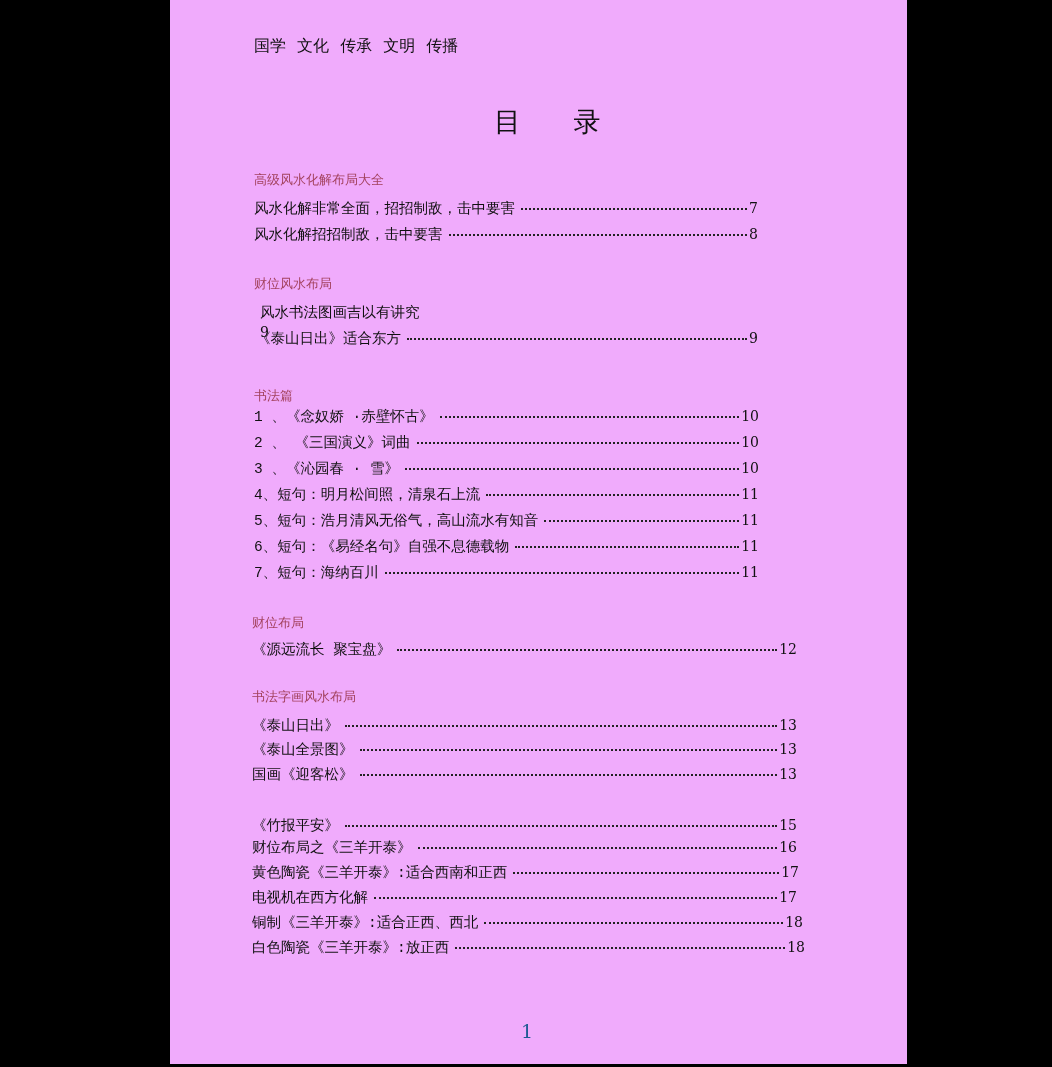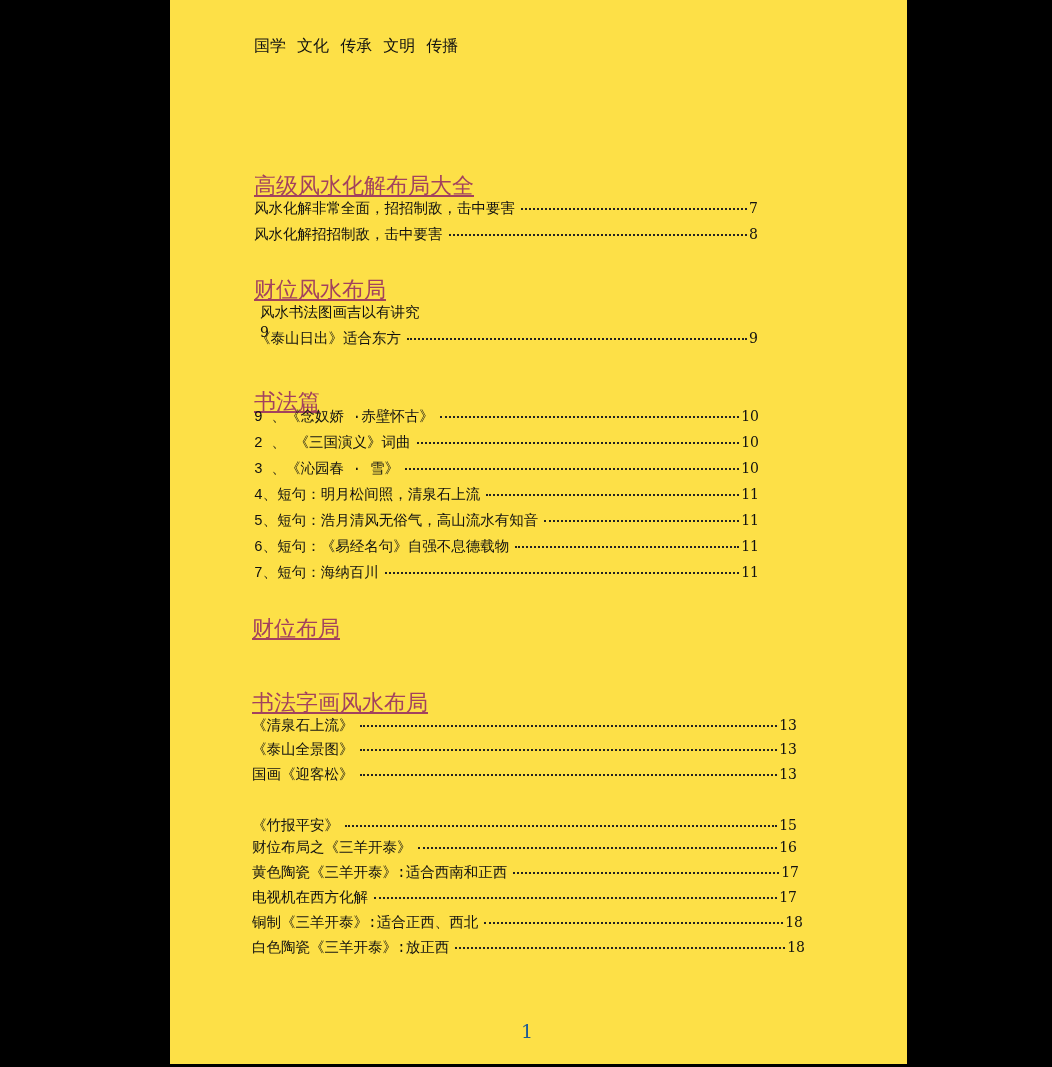--- a/index.html
+++ b/index.html
@@ -1,50 +1,51 @@
 <!DOCTYPE html>
 <html><head>
   <meta charset="utf-8">
   <style>
     html, body { margin: 0; padding: 0; }
     body {
       width: 1052px; height: 1067px; background: #000; position: relative; overflow: hidden;
       font-family: "DejaVu Serif", "Liberation Serif", serif;
     }
     .page {
-      position: absolute; left: 170px; top: 0; width: 737px; height: 1064px; background: #fde047;
+      position: absolute; left: 170px; top: 0; width: 737px; height: 1064px; background: #f0abfc;
     }
     .header-text {
       position: absolute; left: 84px; top: 36px; font-size: 16px; color: #111;
       font-family: "DejaVu Sans", sans-serif; letter-spacing: 0px; word-spacing: 6px;
     }
     .toc-title {
       position: absolute; left: 324px; top: 104px; font-size: 27px; color: #111;
       letter-spacing: 22px; font-family: "DejaVu Sans", sans-serif;
     }
     .section-head {
-      position: absolute; font-size: 22px; color: #a3425e; font-family: "DejaVu Sans", sans-serif; text-decoration: underline;
+      position: absolute; font-size: 13px; color: #a3425e; font-family: "DejaVu Sans", sans-serif;
     }
     .entry {
       position: absolute; height: 20px; display: flex; align-items: baseline; font-size: 14.5px; color: #111;
     }
     .entry .label { white-space: nowrap; font-family: Liberation Mono, monospace; }
     .entry .leader {
       flex: 1; border-bottom: 2px dotted #222; margin: 0 2px 0 6px; position: relative; top: -3px; height: 0;
     }
     .entry .pg { white-space: nowrap; font-size: 14px; }
     .page-number {
       position: absolute; left: 351px; top: 1020px; font-size: 19px; color: #1f5a93;
     }
   </style>
 </head>
 <body>
 
 <div class="page">
   <div class="header-text">国学 文化 传承 文明 传播</div>
+  <div class="toc-title">目 录</div>
 
   <div class="section-head" style="left:84px; top:171px;">高级风水化解布局大全</div>
   <div class="entry" style="left:84px; top:199px; width:504px;">
     <span class="label">风水化解非常全面，招招制敌，击中要害</span>
       <span class="leader"></span>
       <span class="pg">7</span>
   </div>
   <div class="entry" style="left:84px; top:225px; width:504px;">
     <span class="label">风水化解招招制敌，击中要害</span>
       <span class="leader"></span>
@@ -58,21 +59,21 @@
       <span class="pg"> 9</span>
   </div>
   <div class="entry" style="left:86px; top:329px; width:502px;">
     <span class="label">《泰山日出》适合东方</span>
       <span class="leader"></span>
       <span class="pg">9</span>
   </div>
 
   <div class="section-head" style="left:84px; top:379px;margin-top:8px;">书法篇</div>
   <div class="entry" style="left:84px; top:407px; width:505px;">
-    <span class="label">9 、《念奴娇 ·赤壁怀古》</span>
+    <span class="label">1 、《念奴娇 ·赤壁怀古》</span>
       <span class="leader"></span>
       <span class="pg">10</span>
   </div>
   <div class="entry" style="left:84px; top:433px; width:505px;">
     <span class="label">2 、 《三国演义》词曲</span>
       <span class="leader"></span>
       <span class="pg">10</span>
   </div>
   <div class="entry" style="left:84px; top:459px; width:505px;">
     <span class="label">3 、《沁园春 · 雪》</span>
@@ -94,24 +95,29 @@
       <span class="leader"></span>
       <span class="pg"> 11</span>
   </div>
   <div class="entry" style="left:84px; top:563px; width:505px;">
     <span class="label">7、短句：海纳百川</span>
       <span class="leader"></span>
       <span class="pg">11</span>
   </div>
 
   <div class="section-head" style="left:82px; top:614px;">财位布局</div>
+  <div class="entry" style="left:82px; top:640px; width:545px;">
+    <span class="label">《源远流长 聚宝盘》</span>
+      <span class="leader"></span>
+      <span class="pg"> 12</span>
+  </div>
 
   <div class="section-head" style="left:82px; top:688px;">书法字画风水布局</div>
   <div class="entry" style="left:82px; top:716px; width:545px;">
-    <span class="label">《清泉石上流》</span>
+    <span class="label">《泰山日出》</span>
       <span class="leader"></span>
       <span class="pg">13</span>
   </div>
   <div class="entry" style="left:82px; top:740px; width:545px;">
     <span class="label">《泰山全景图》</span>
       <span class="leader"></span>
       <span class="pg">13</span>
   </div>
   <div class="entry" style="left:82px; top:765px; width:545px;">
     <span class="label">国画《迎客松》</span>

